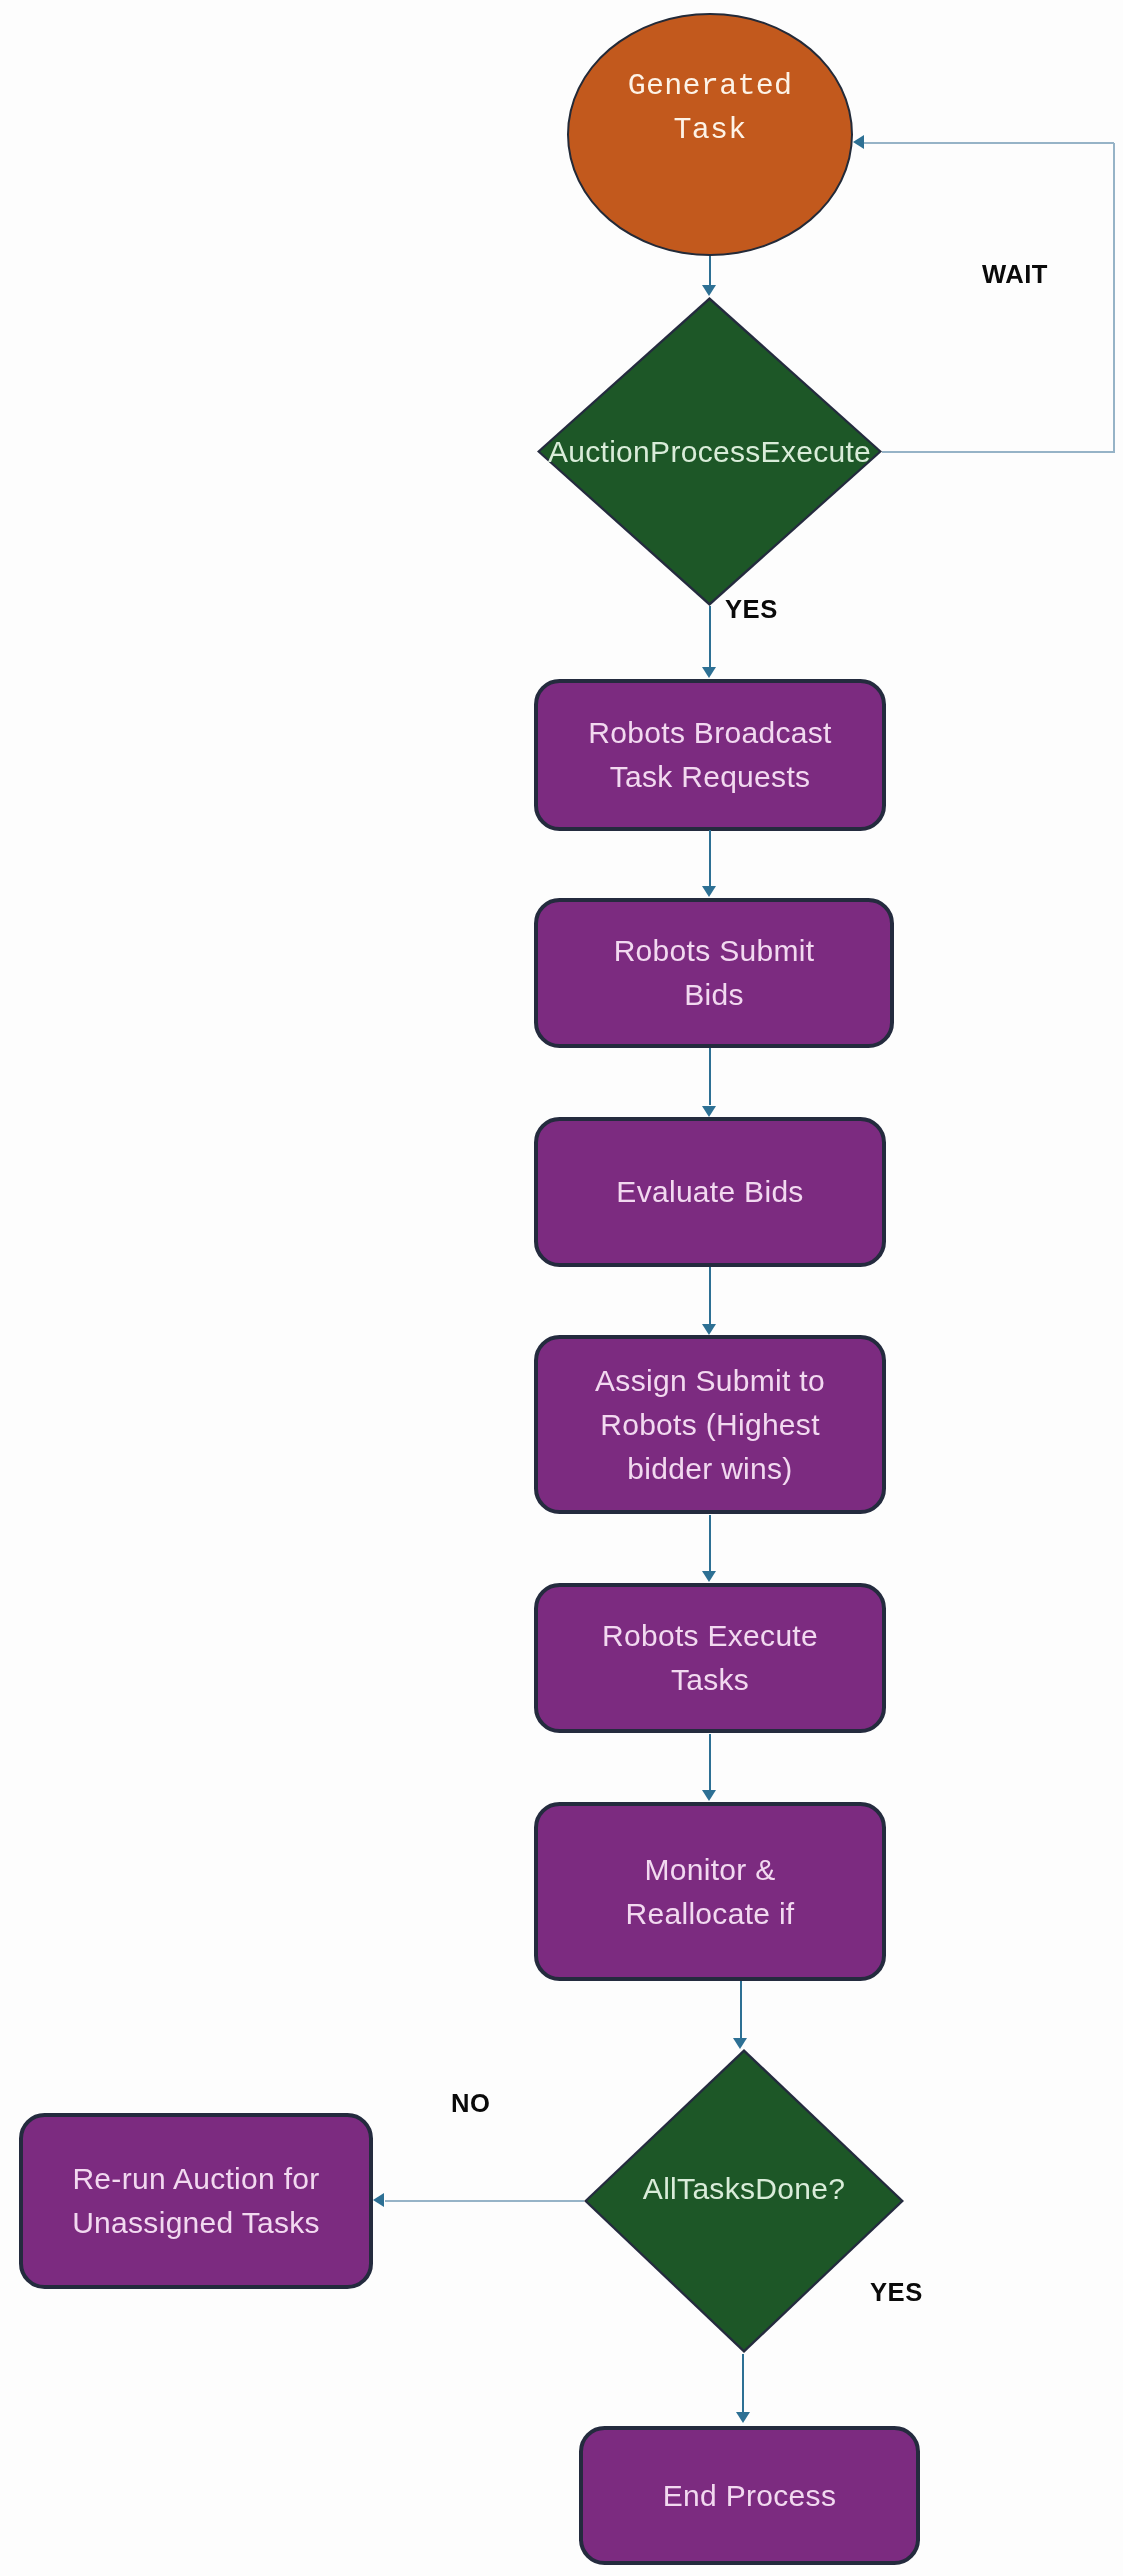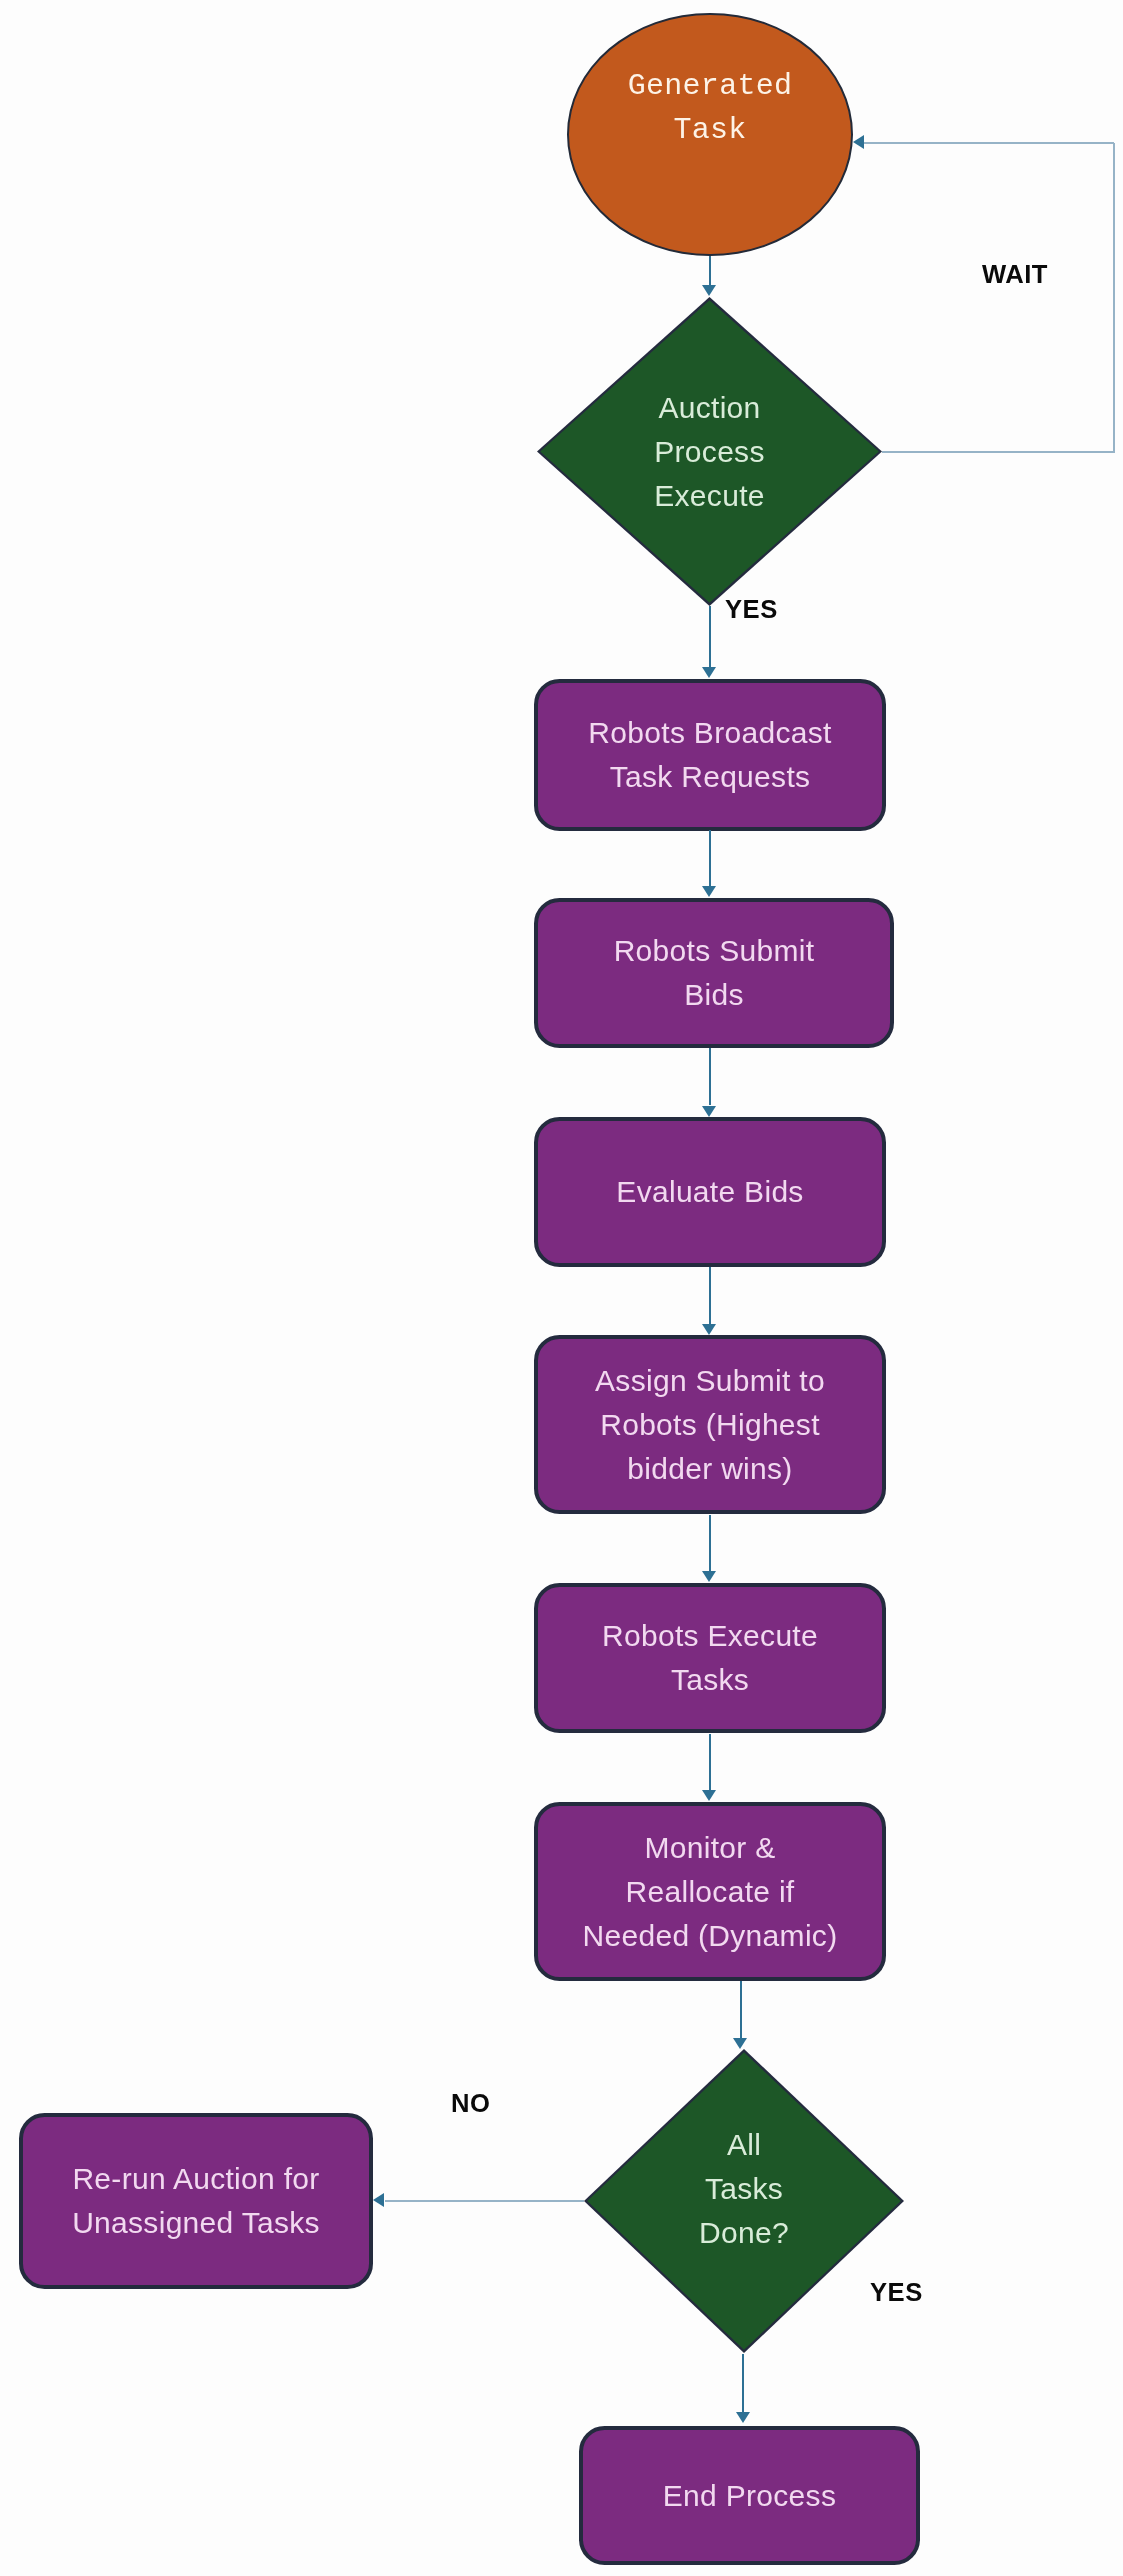--- a/index.html
+++ b/index.html
@@ -38,21 +38,21 @@
     border:4.3px solid var(--node-border);
     border-radius:25.6px;
     color:var(--text-on-purple);
     text-align:center;
   }
   .diamond{position:absolute}
   .diamond .dlayer{position:absolute;clip-path:polygon(50% 0,100% 50%,50% 100%,0 50%)}
   .diamond .dborder{inset:0;background:var(--node-border)}
   .diamond .dfill{inset:3.2px;background:var(--node-green)}
   .diamond .txt{
-    position:absolute;inset:0;display:flex;flex-direction:column;align-items:center;justify-content:center;
+    position:absolute;inset:0;display:flex;align-items:center;justify-content:center;
     color:var(--text-on-green);font-size:30px;line-height:44px;text-align:center;letter-spacing:0.3px
   }
   .stem{position:absolute;width:2.1px;background:var(--arrow)}
   .hline{position:absolute;height:1.6px;background:var(--loop-line)}
   .vline{position:absolute;width:1.6px;background:var(--loop-line)}
   .head-down{position:absolute;width:0;height:0;
     border-left:7.5px solid transparent;border-right:7.5px solid transparent;border-top:11.7px solid var(--arrow)}
   .head-left{position:absolute;width:0;height:0;
     border-top:7.5px solid transparent;border-bottom:7.5px solid transparent;border-right:11.7px solid var(--arrow)}
   .flabel{position:absolute;font-weight:bold;font-size:25.6px;color:var(--label-text);letter-spacing:0.5px}
@@ -139,21 +139,20 @@
     </div>
   </div>
 
   <div class="stem" style="left:709px;top:1734px;height:57px"></div>
   <div class="head-down" style="left:702px;top:1790px"></div>
 
   <div class="node pbox" style="left:534px;top:1802px;width:352px;height:179px">
     <div class="txt">
       <span>Monitor &amp;</span>
       <span>Reallocate if</span>
-      <span>Needed (Dynamic)</span>
     </div>
   </div>
 
   <div class="stem" style="left:740px;top:1981px;height:57px"></div>
   <div class="head-down" style="left:733px;top:2038px"></div>
 
   <div class="diamond" style="left:584px;top:2049px;width:320px;height:304px">
     <div class="dlayer dborder"></div>
     <div class="dlayer dfill"></div>
     <div class="txt" style="padding-bottom:23.5px">

